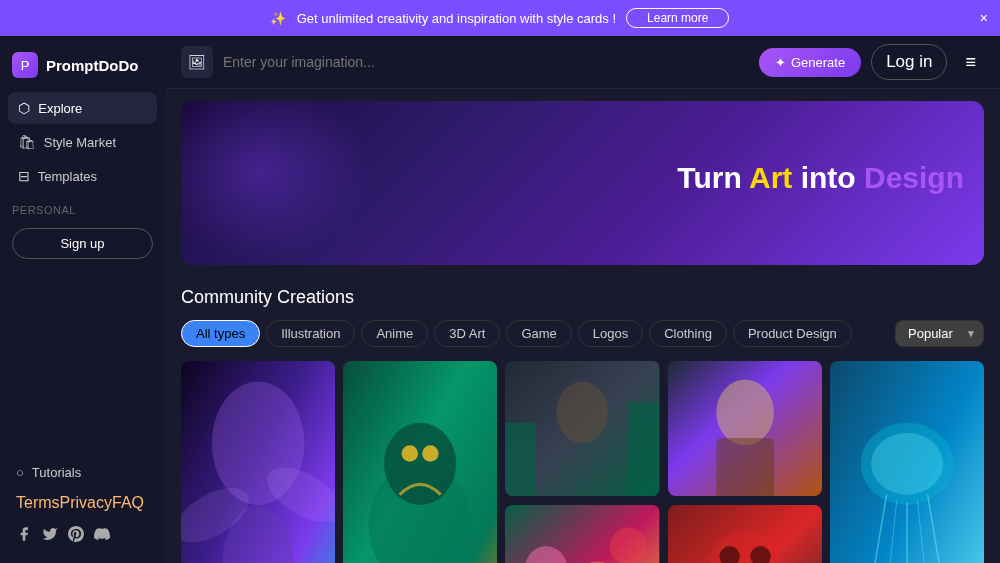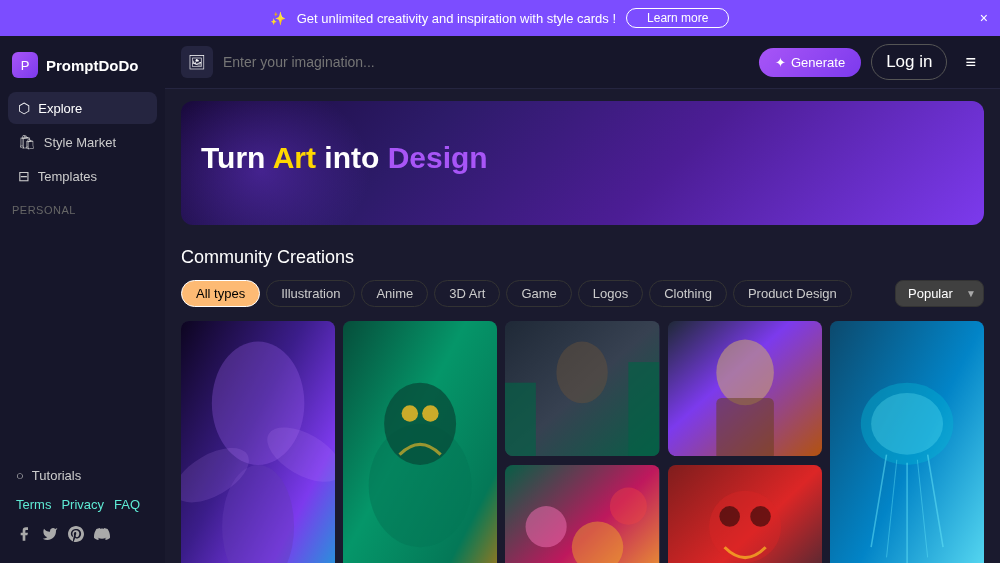--- a/index.html
+++ b/index.html
@@ -129,24 +129,23 @@
       display: flex;
       align-items: center;
       gap: 8px;
       padding: 8px 16px;
       cursor: pointer;
       font-size: 13px;
       color: #ccc;
     }
     .sidebar-footer-links {
       display: flex;
-      gap: 10px;
       padding: 6px 16px;
-      font-size: 13px;
-      color: #5eead4;
+      font-size: 16px;
+      color: #fdba74;
     }
     .sidebar-footer-links span { cursor: pointer; }
     .sidebar-social {
       display: flex;
       gap: 10px;
       padding: 8px 16px;
       font-size: 14px;
       color: #aaa;
     }
     .social-icon { cursor: pointer; }
@@ -215,22 +214,22 @@
       font-size: 18px;
       cursor: pointer;
       padding: 4px 8px;
     }
 
     
     .hero {
       margin: 12px 16px;
       border-radius: 12px;
       background: linear-gradient(135deg, #1a0a3d 0%, #2d1b69 30%, #4c1d95 60%, #7c3aed 100%);
-      padding: 40px 20px;
-      text-align: left;
+      padding: 60px 20px;
+      text-align: right;
       position: relative;
       overflow: hidden;
     }
     .hero::before {
       content: '';
       position: absolute;
       left: -30px;
       top: -20px;
       width: 220px;
       height: 180px;
@@ -272,21 +271,21 @@
     .filter-chip {
       padding: 5px 14px;
       border-radius: 20px;
       font-size: 13px;
       cursor: pointer;
       border: 1px solid #333;
       background: transparent;
       color: #ccc;
     }
     .filter-chip.active {
-      background: #fdba74;
+      background: #3b82f6;
       color: #000;
       border-color: #fff;
     }
     .filter-spacer { flex: 1; }
     .sort-select {
       background: #404040;
       border: 1px solid #333;
       color: #fff;
       padding: 5px 12px;
       border-radius: 8px;
@@ -354,20 +353,21 @@
         <span class="s-icon">🛍</span>
         <span>Style Market</span>
       </div>
       <div class="sidebar-item">
         <span class="s-icon">⊟</span>
         <span>Templates</span>
       </div>
     </div>
 
     <div class="personal-label">Personal</div>
+    <button class="sign-up-btn">Sign up</button>
 
     <div class="sidebar-spacer"></div>
 
     <div class="tutorials-item">
       <span>○</span>
       <span>Tutorials</span>
     </div>
     <div class="sidebar-footer-links">
       <span>Terms</span>
       <span>Privacy</span>

